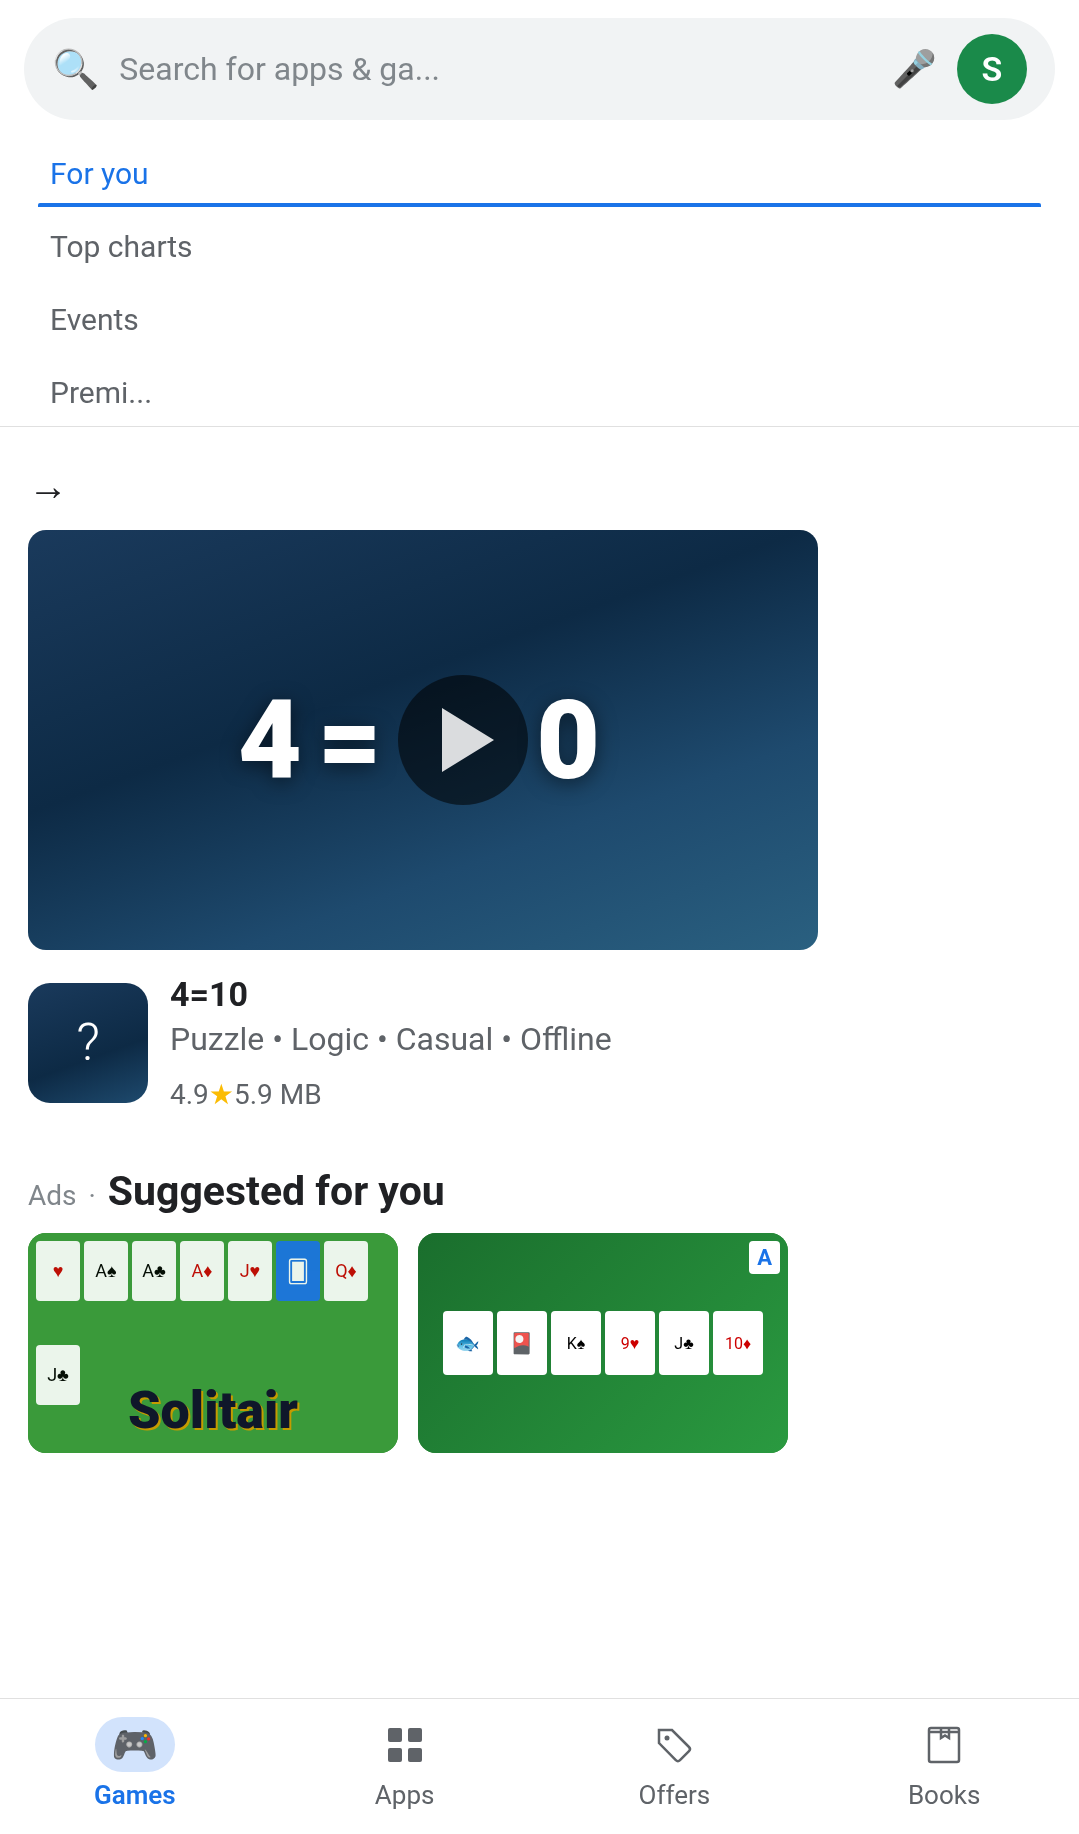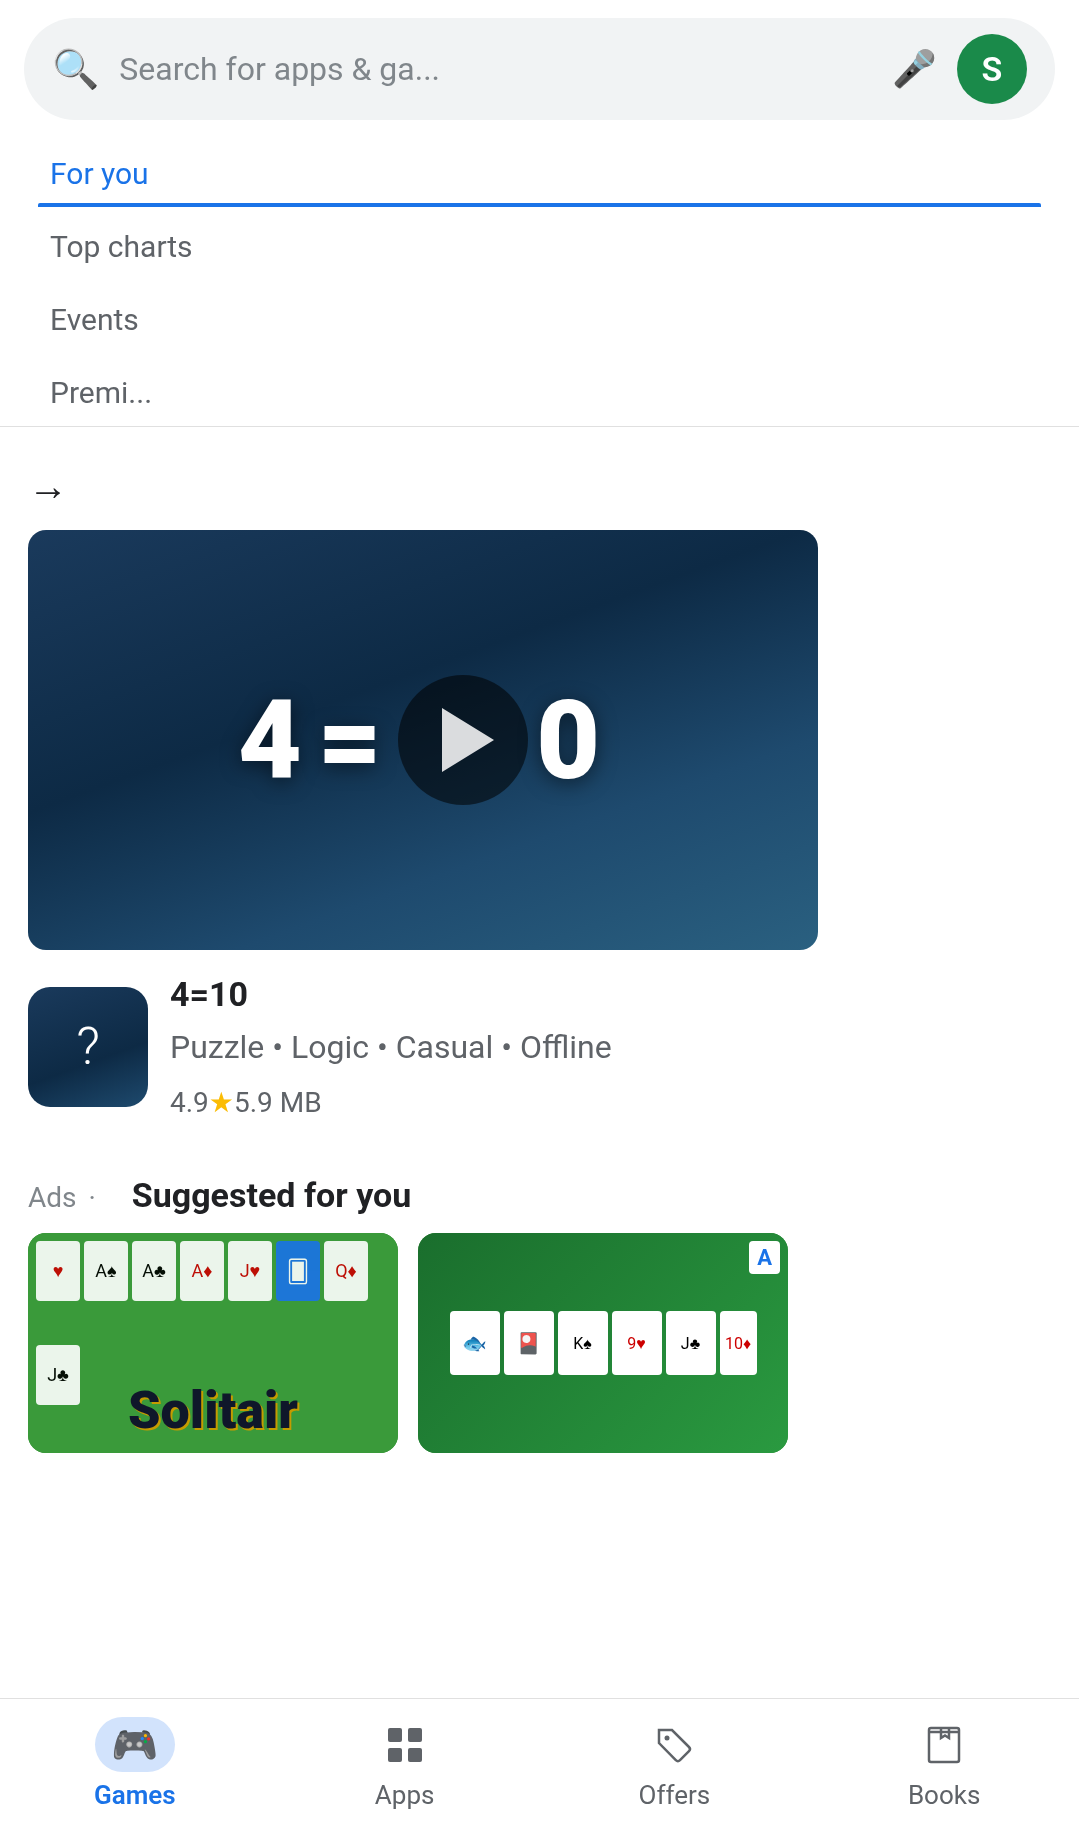--- a/index.html
+++ b/index.html
@@ -160,21 +160,21 @@
       font-size: 52px;
       font-weight: 300;
     }
     .game-details {
       flex: 1;
     }
     .game-name {
       font-size: 34px;
       font-weight: 700;
       color: #202124;
-      margin-bottom: 14px;
+      margin-bottom: 6px;
     }
     .game-tags {
       font-size: 32px;
       color: #5f6368;
       margin-bottom: 20px;
     }
     .game-meta {
       font-size: 28px;
       color: #5f6368;
       display: flex;
@@ -183,24 +183,23 @@
     }
     .star-icon {
       color: #fbbc04;
     }
 
     
     .ads-header {
       padding: 32px 28px 18px;
     }
     .ads-title {
-      font-size: 34px;
+      font-size: 41px;
       font-weight: 700;
       color: #202124;
-      margin-left: 24px;
     }
     .ads-label-inline {
       font-size: 28px;
       color: #80868b;
       margin-right: 8px;
     }
 
     
     .suggested-cards {
       display: flex;
@@ -430,21 +429,21 @@
               <span style="color:#00f">🐟</span>
             </div>
           <div style="background:#fff;border-radius:4px;width:50px;height:64px;display:flex;align-items:center;justify-content:center;font-size:20px;">
               <span style="color:#c00">🎴</span>
             </div>
           <div style="background:#fff;border-radius:4px;width:50px;height:64px;display:flex;align-items:center;justify-content:center;font-size:16px;">K♠</div>
           <div style="background:#fff;border-radius:4px;width:50px;height:64px;display:flex;align-items:center;justify-content:center;font-size:16px;">
               <span style="color:#c00">9♥</span>
             </div>
           <div style="background:#fff;border-radius:4px;width:50px;height:64px;display:flex;align-items:center;justify-content:center;font-size:16px;">J♣</div>
-          <div style="background:#fff;border-radius:4px;width:37px;height:64px;display:flex;align-items:center;justify-content:center;font-size:16px;">
+          <div style="background:#fff;border-radius:4px;width:50px;height:64px;display:flex;align-items:center;justify-content:center;font-size:16px;">
               <span style="color:#c00">10♦</span>
             </div>
         </div>
       </div>
     </div>
   </div>
 
 </div>
 
 <nav class="bottom-nav">

